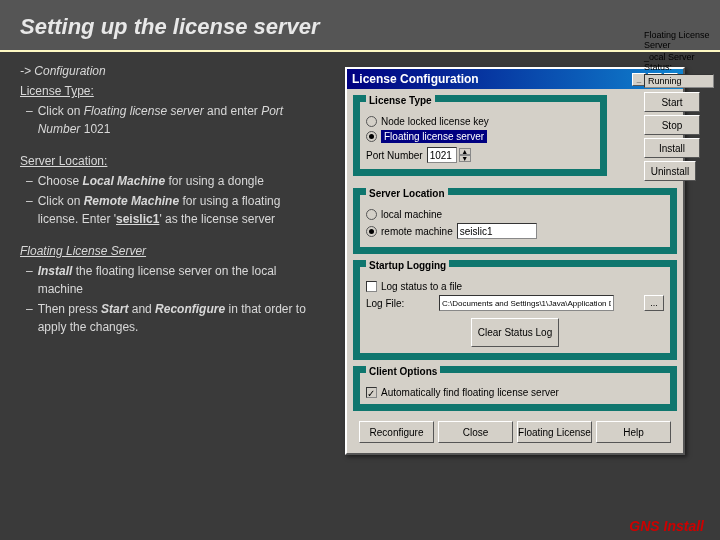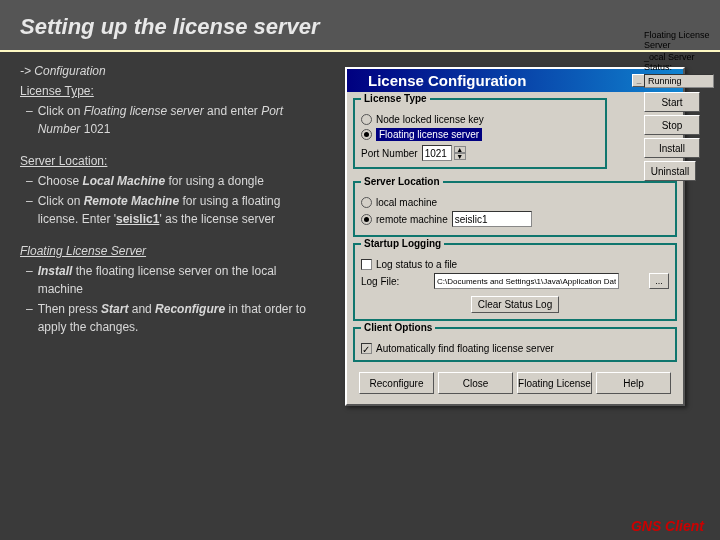--- a/index.html
+++ b/index.html
@@ -99,22 +99,21 @@
       color: white;
       padding: 3px 5px;
       display: flex;
       justify-content: space-between;
       align-items: center;
       font-size: 11px;
       font-weight: bold;
     }
 
     .dialog-title-text {
-      font-size: 15px;
-      margin-left: 16px;
+      font-size: 12px;
     }
 
     .dialog-controls {
       display: flex;
       gap: 2px;
     }
 
     .dialog-btn-small {
       width: 14px;
       height: 13px;
@@ -128,21 +127,21 @@
       justify-content: center;
       cursor: pointer;
       color: #000;
     }
 
     .dialog-body {
       padding: 6px;
     }
 
     .dialog-group {
-      border: 2px solid #0f766e;
+      border: 7px solid #0f766e;
       margin-bottom: 6px;
       padding: 4px 6px 6px 6px;
       position: relative;
       background: #d4d0c8;
     }
 
     .dialog-group-label {
       position: absolute;
       top: -7px;
       left: 6px;
@@ -301,21 +300,21 @@
       justify-content: center;
       margin-left: 2px;
     }
 
     .clear-btn {
       background: #d4d0c8;
       border: 1px solid #fff;
       border-right-color: #555;
       border-bottom-color: #555;
       font-size: 10px;
-      padding: 2px 6px;
+      padding: 8px 6px;
       cursor: pointer;
       margin-top: 3px;
     }
 
     .client-checkbox-row {
       display: flex;
       align-items: center;
       font-size: 10px;
     }
 
@@ -492,16 +491,16 @@
             <button class="bottom-btn">Help</button>
           </div>
 
         </div>
       </div>
     </div>
 
   </div>
 
   <div class="gns-footer">
-    <span>GNS Client</span>
+    <span>GNS Install</span>
   </div>
 
 </div>
 
 </body></html>

